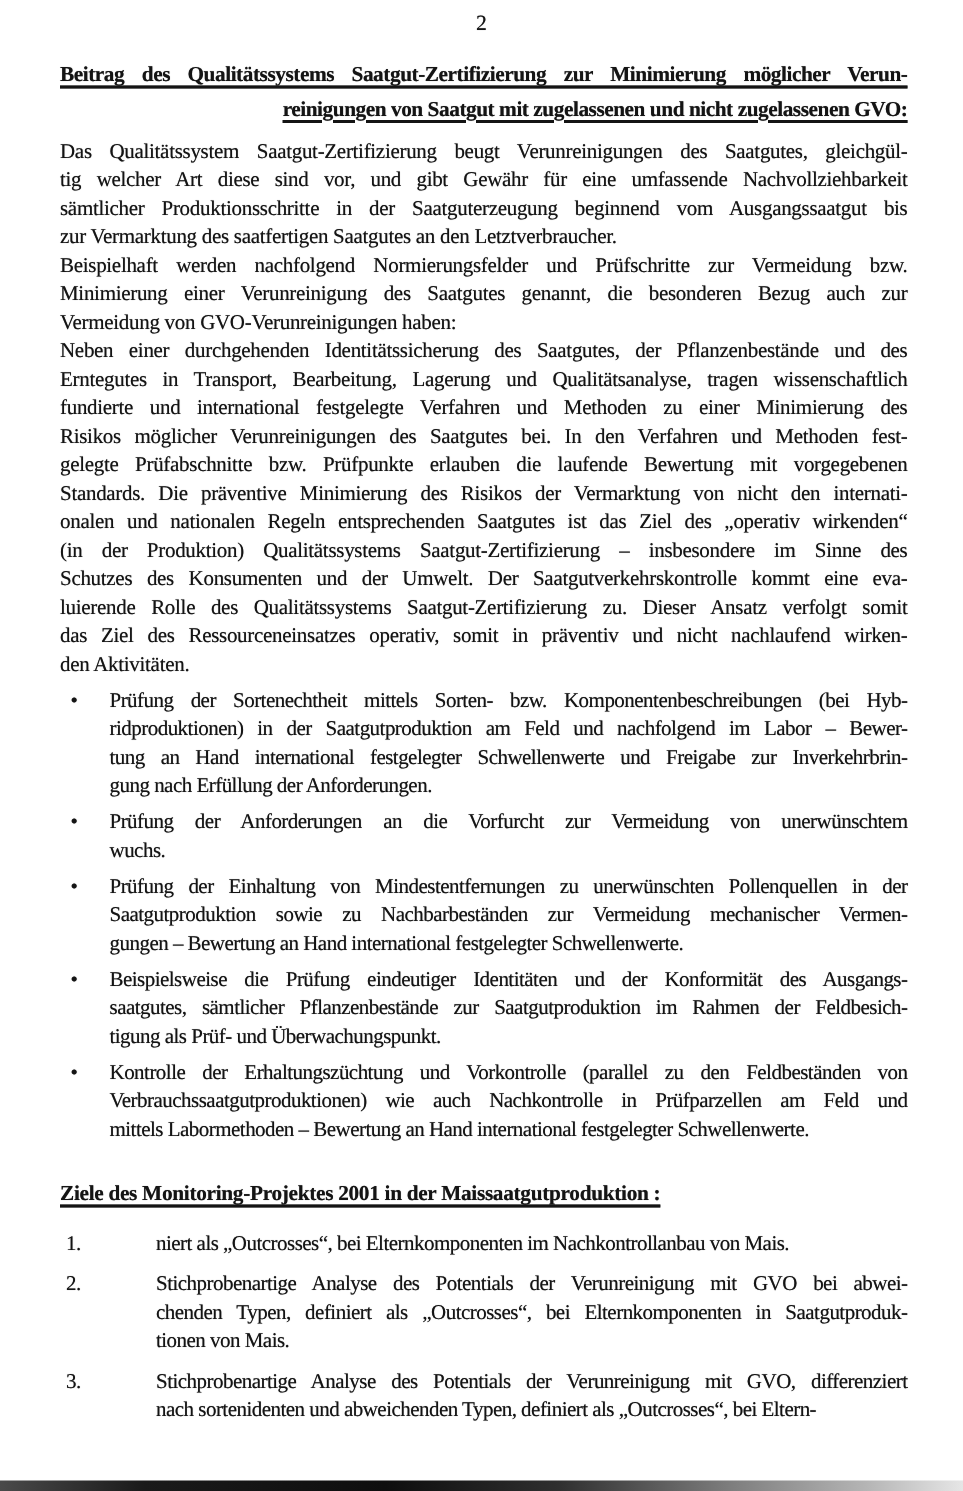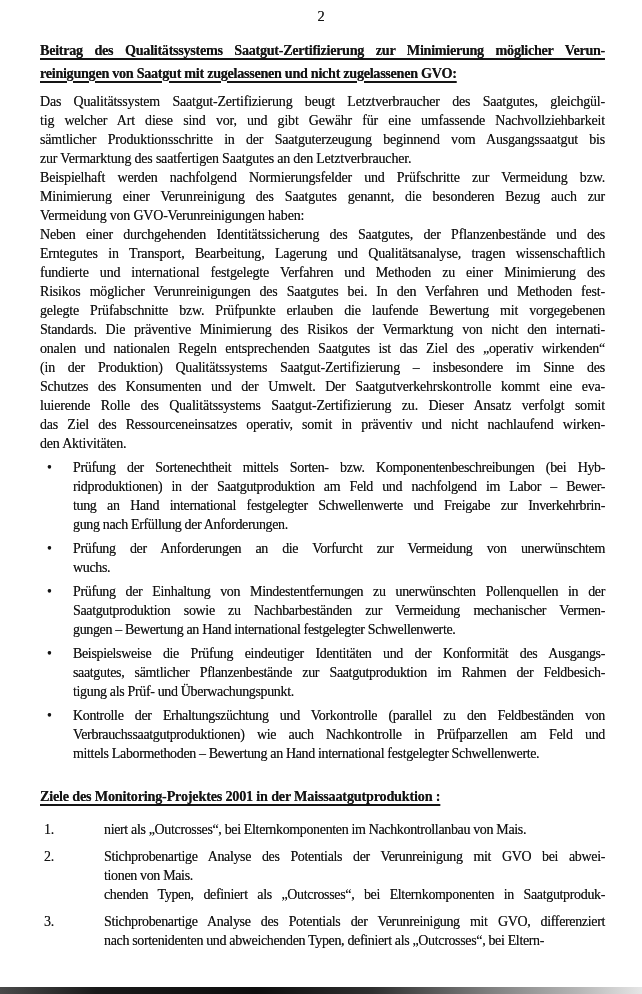--- a/index.html
+++ b/index.html
@@ -28,20 +28,21 @@
     margin-top: 13px;
     font-weight: bold;
     font-size: 14.2px;
     line-height: 22.5px;
     letter-spacing: -0.3px;
   }
   .hl {
     text-decoration: underline;
     text-decoration-thickness: 1.6px;
     text-underline-offset: 3px;
+    text-align: right;
   }
   .jline { text-align: justify; text-align-last: justify; }
   .jline.last { text-align-last: left; }
   .paras { margin-top: 8px; }
   .para { margin: 0; }
   .bullets {
     list-style: none;
     margin: 0; padding: 0;
     letter-spacing: -0.35px;
   }
@@ -86,21 +87,21 @@
 
   <div class="content">
 
     <div class="h1">
       <div class="hl jline">Beitrag des Qualitätssystems Saatgut-Zertifizierung zur Minimierung möglicher Verun-</div>
       <div class="hl">reinigungen von Saatgut mit zugelassenen und nicht zugelassenen GVO:</div>
     </div>
 
     <div class="paras">
       <div class="para">
-          <div class="jline">Das Qualitätssystem Saatgut-Zertifizierung beugt Letztverbraucher des Saatgutes, gleichgül-</div>
+          <div class="jline">Das Qualitätssystem Saatgut-Zertifizierung beugt Verunreinigungen des Saatgutes, gleichgül-</div>
           <div class="jline">tig welcher Art diese sind vor, und gibt Gewähr für eine umfassende Nachvollziehbarkeit</div>
           <div class="jline">sämtlicher Produktionsschritte in der Saatguterzeugung beginnend vom Ausgangssaatgut bis</div>
           <div class="jline last">zur Vermarktung des saatfertigen Saatgutes an den Letztverbraucher.</div>
         </div>
       <div class="para">
           <div class="jline">Beispielhaft werden nachfolgend Normierungsfelder und Prüfschritte zur Vermeidung bzw.</div>
           <div class="jline">Minimierung einer Verunreinigung des Saatgutes genannt, die besonderen Bezug auch zur</div>
           <div class="jline last">Vermeidung von GVO-Verunreinigungen haben:</div>
         </div>
       <div class="para">
@@ -170,22 +171,22 @@
       <li class="num-item">
         <span class="num">1.</span>
         <div>
             <div class="jline last">niert als „Outcrosses“, bei Elternkomponenten im Nachkontrollanbau von Mais.</div>
           </div>
       </li>
       <li class="num-item">
         <span class="num">2.</span>
         <div>
             <div class="jline">Stichprobenartige Analyse des Potentials der Verunreinigung mit GVO bei abwei-</div>
+            <div class="jline">chenden Typen, definiert als „Outcrosses“, bei Elternkomponenten in Saatgutproduk-</div>
             <div class="jline last">tionen von Mais.</div>
-            <div class="jline">chenden Typen, definiert als „Outcrosses“, bei Elternkomponenten in Saatgutproduk-</div>
           </div>
       </li>
       <li class="num-item">
         <span class="num">3.</span>
         <div>
             <div class="jline">Stichprobenartige Analyse des Potentials der Verunreinigung mit GVO, differenziert</div>
             <div class="jline last">nach sortenidenten und abweichenden Typen, definiert als „Outcrosses“, bei Eltern-</div>
           </div>
       </li>
     </ol>

